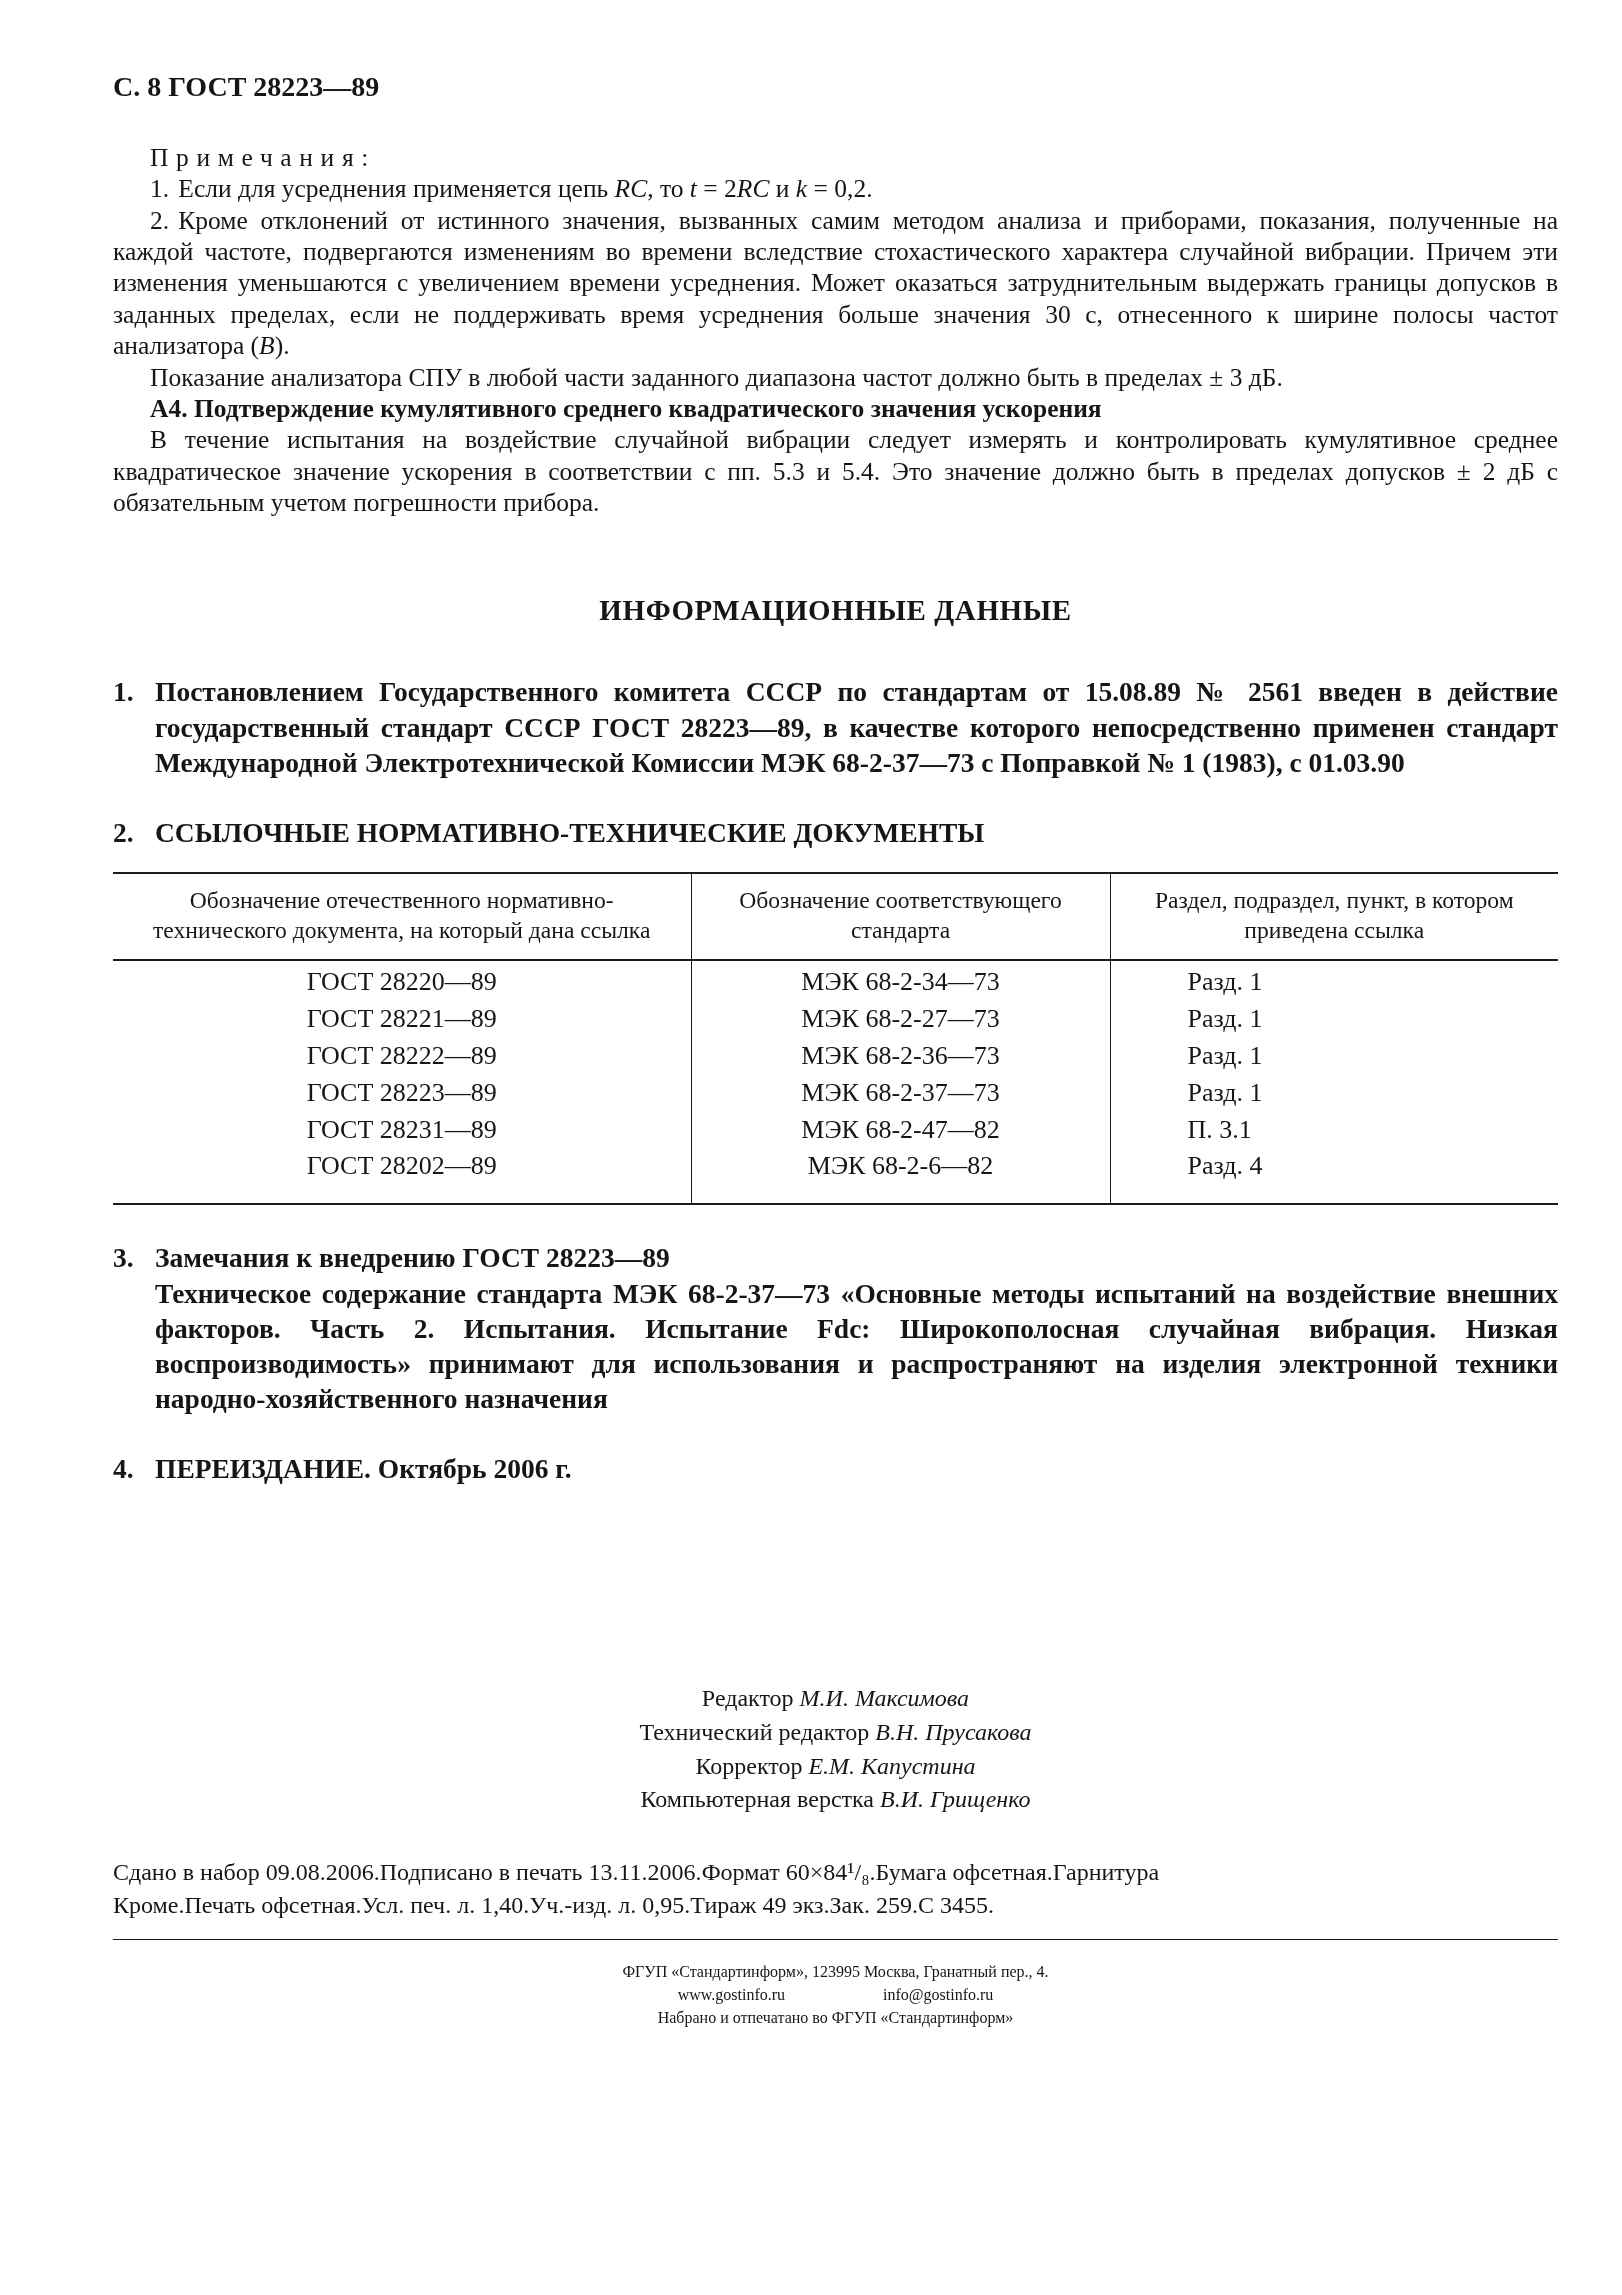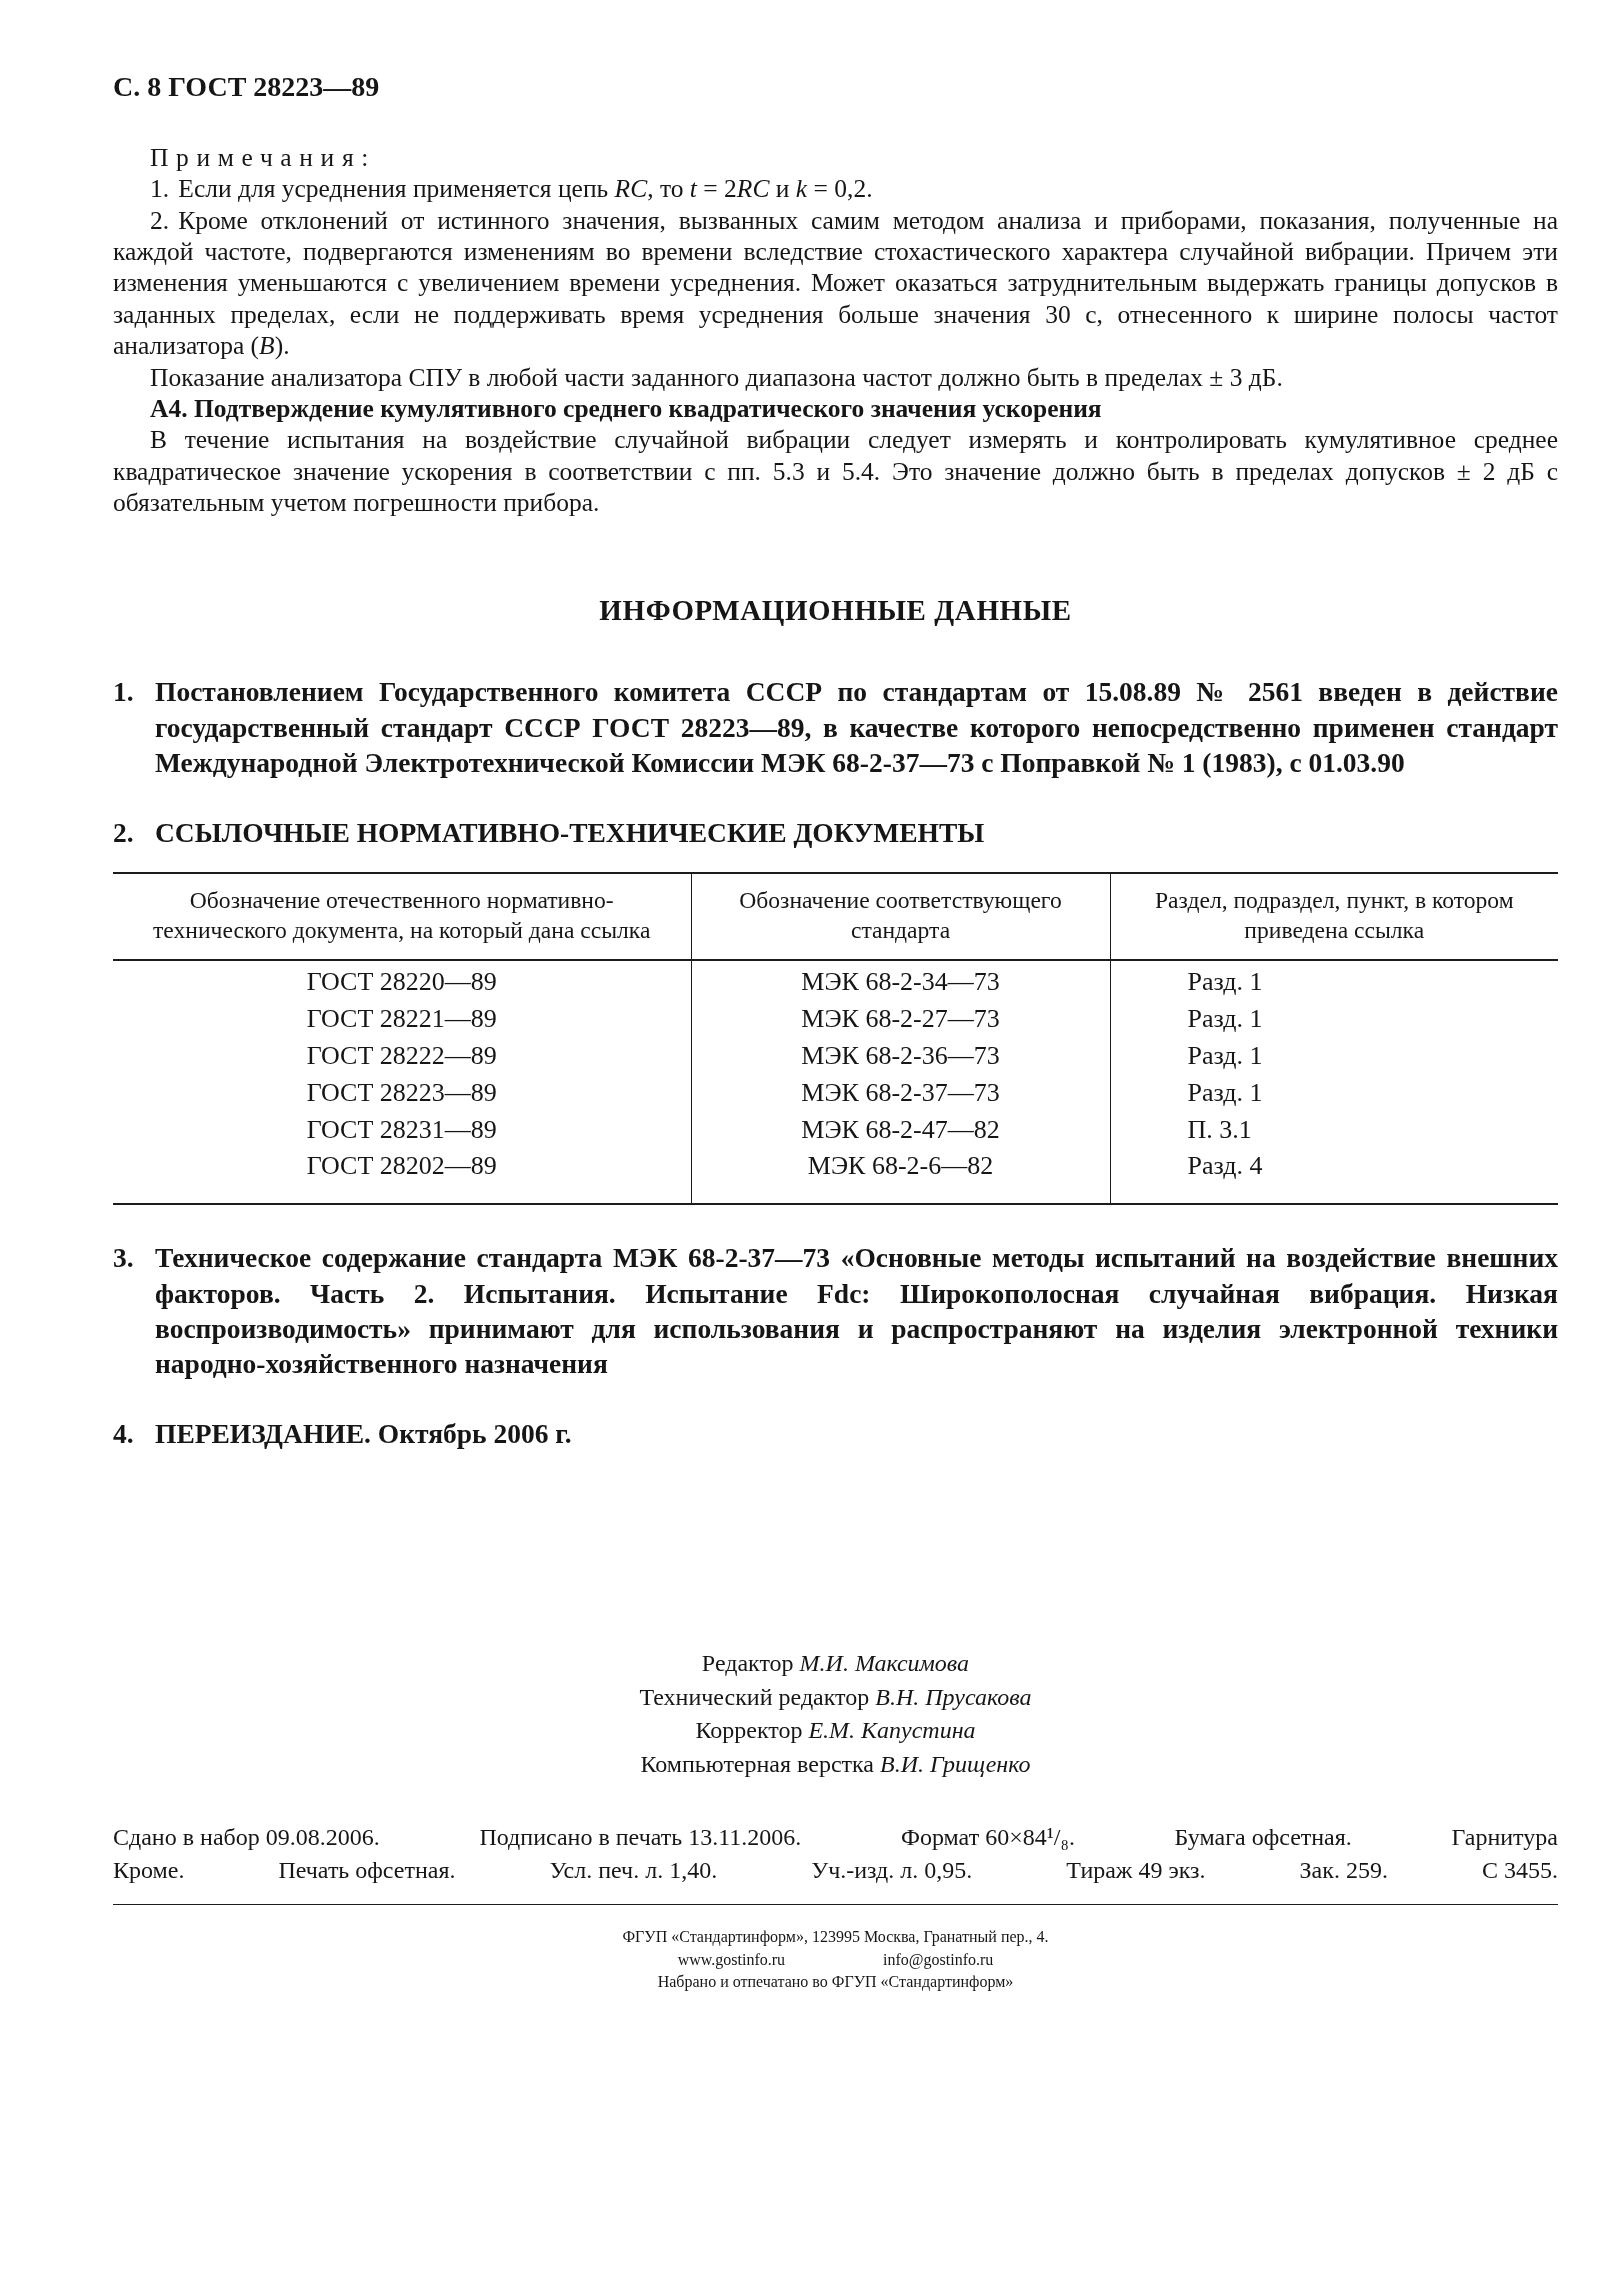--- a/index.html
+++ b/index.html
@@ -51,21 +51,21 @@
   .ref-table .v { border-right: 1.3px solid #1c1c1c; }
   .ref-table td.col3 { text-align: left; padding-left: 77px; }
   .ref-table tbody tr:first-child td { padding-top: 4px; }
   .ref-table tbody tr:last-child td { padding-bottom: 19.6px; }
 
   .colophon { margin-top: 196px; text-align: center; font-size: 24px; line-height: 1.4; }
   .colophon p { margin: 0; text-align: center; }
   .name { font-style: italic; }
 
   .imprint { margin-top: 39px; font-size: 24px; }
-  .imprint-row { display: flex; justify-content: space-between; line-height: 1.38; }
+  .imprint-row { display: flex; justify-content: flex-start; line-height: 1.38; }
   .imprint-row span { white-space: nowrap; }
 
   .rule { border: 0; border-top: 1.3px solid #1c1c1c; margin: 17px 0 0 0; }
 
   .footer { margin-top: 21px; text-align: center; font-size: 16px; line-height: 1.42; }
   .footer p { margin: 0; }
   .footer .site { margin-right: 98px; }
 </style>
 </head>
 <body>
@@ -139,20 +139,21 @@
         <tr>
           <td class="v">ГОСТ 28202—89</td>
           <td class="v">МЭК 68-2-6—82</td>
           <td class="col3">Разд. 4</td>
         </tr>
       </tbody>
     </table>
 
     <div class="list-item mt-item">
       <p class="item-num">3.</p>
+      <p>Замечания к внедрению ГОСТ 28223—89</p>
       <p class="item-text">Техническое содержание стандарта МЭК 68-2-37—73  «Основные методы испытаний на воздействие внешних факторов. Часть 2. Испытания. Испытание Fdc: Широкополосная случайная вибрация. Низкая воспроизводимость» принимают для использования и распространяют на изделия электронной техники народно-хозяйственного назначения</p>
     </div>
 
     <div class="list-item mt-item">
       <p class="item-num">4.</p>
       <p>ПЕРЕИЗДАНИЕ. Октябрь 2006 г.</p>
     </div>
 
   </section>
 

